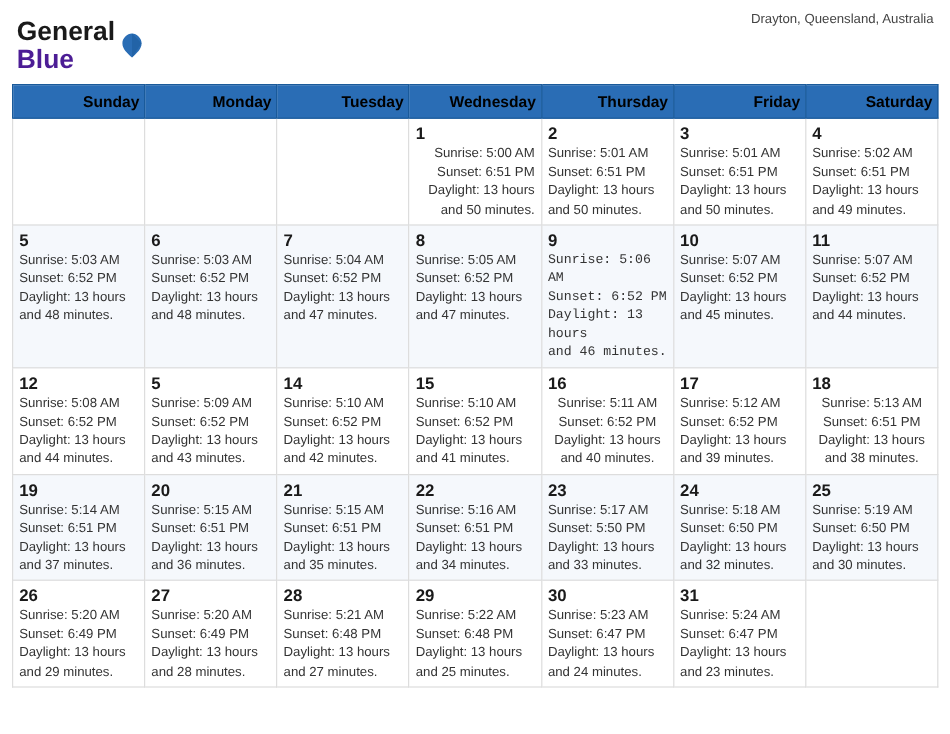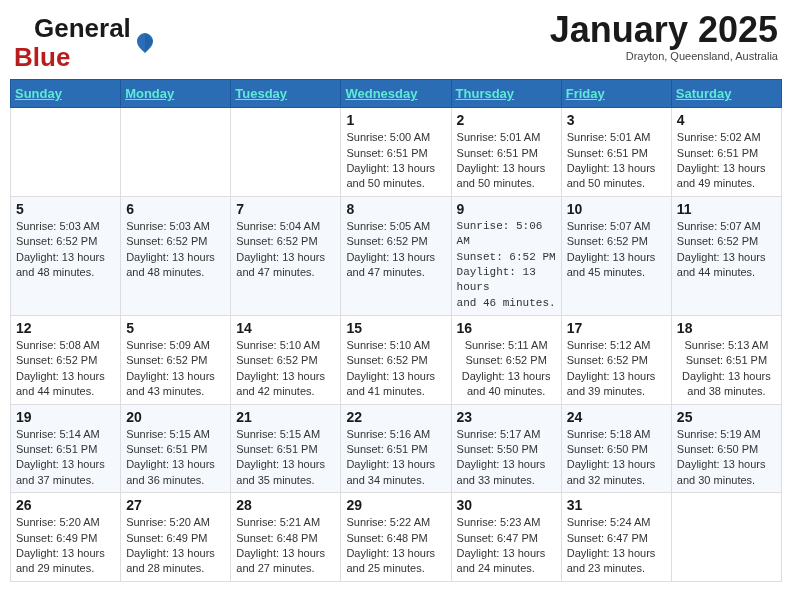--- a/index.html
+++ b/index.html
@@ -16,27 +16,26 @@
       justify-content: space-between;
       margin-bottom: 8px;
       padding: 0 4px;
     }
     .logo {
       display: flex;
       align-items: center;
       margin-top: 4px;
     }
     .logo-text {
-      font-size: 26px;
+      font-size: 22px;
       font-weight: bold;
       line-height: 1.1;
-      margin-left: 20px;
     }
     .logo-general { color: #1a1a1a; }
-    .logo-blue { color: #b91c1c; }
+    .logo-blue { color: #4c1d95; }
     .logo-icon {
       width: 24px;
       height: 24px;
       margin-left: 2px;
     }
     .title-block {
       text-align: right;
     }
     .month-title {
       font-size: 36px;
@@ -48,27 +47,26 @@
       font-size: 11px;
       color: #444;
     }
     .calendar {
       width: 100%;
       border-collapse: collapse;
       border: 1px solid #ccc;
     }
     .calendar th {
       background: #2a6db5;
-      color: #5eead4;
+      color: #000000;
       font-size: 13px;
       font-weight: bold;
       padding: 6px 4px;
-      text-align: left;
+      text-align: right;
       border: 1px solid #1a5a9a;
-      text-decoration: underline;
     }
     .calendar td {
       vertical-align: top;
       padding: 4px 5px;
       border: 1px solid #ddd;
       width: 108px;
       min-height: 90px;
       background: #fff;
       font-size: 11px;
       color: #333;
@@ -105,21 +103,20 @@
         <span class="logo-general">General</span><br>
         <span class="logo-blue">Blue</span>
       </span>
     </div>
     <svg class="logo-icon" viewBox="0 0 24 24" xmlns="http://www.w3.org/2000/svg">
       <path d="M12 2 C8 2, 4 6, 4 10 C4 15, 8 18, 12 22 C16 18, 20 15, 20 10 C20 6, 16 2, 12 2Z" fill="#2a6db5"></path>
       <path d="M12 2 L20 10 L12 22 Z" fill="#1a5a9a" opacity="0.5"></path>
     </svg>
   </div>
   <div class="title-block">
-    <div class="month-title">January 2025</div>
     <div class="location">Drayton, Queensland, Australia</div>
   </div>
 </div>
 
 <table class="calendar">
   <thead>
     <tr>
     <th>Sunday</th>
         <th>Monday</th>
         <th>Tuesday</th>
@@ -129,21 +126,21 @@
         <th>Saturday</th>
       </tr>
   </thead>
   <tbody id="calendar-body">
   <tr>
         <td class="empty-cell"></td>
         <td class="empty-cell"></td>
         <td class="empty-cell"></td>
         <td>
           <span class="day-number">1</span>
-          <div class="day-info" style="white-space: pre-line;">Sunrise: 5:00 AM
+          <div class="day-info" style="white-space: pre-line; text-align: right;">Sunrise: 5:00 AM
 Sunset: 6:51 PM
 Daylight: 13 hours
 and 50 minutes.</div>
         </td>
         <td>
           <span class="day-number">2</span>
           <div class="day-info" style="white-space: pre-line;">Sunrise: 5:01 AM
 Sunset: 6:51 PM
 Daylight: 13 hours
 and 50 minutes.</div>

